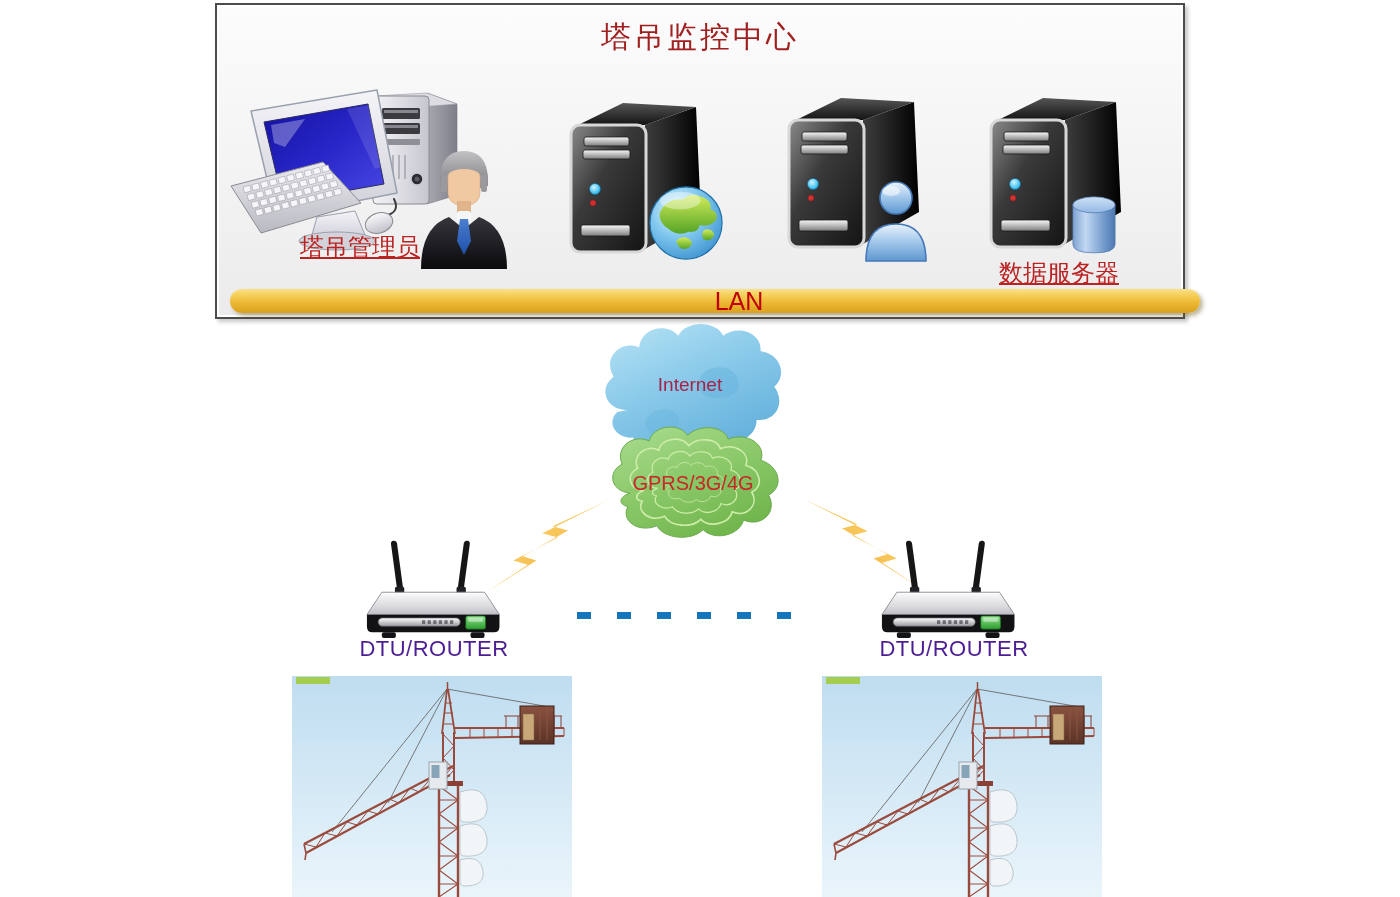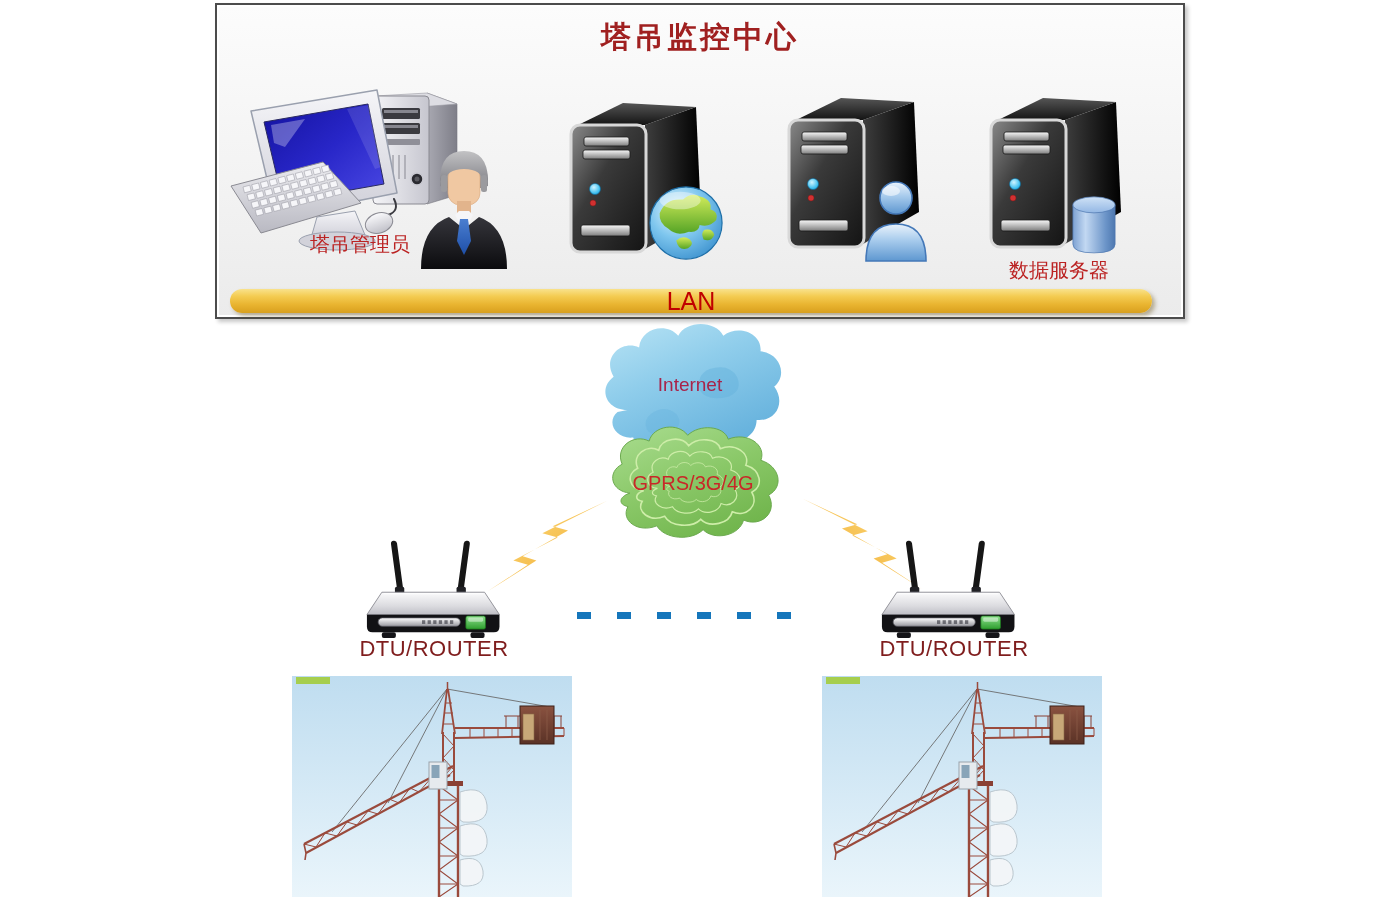--- a/index.html
+++ b/index.html
@@ -5,53 +5,53 @@
   html,body{margin:0;padding:0;background:#fff;}
   .canvas{position:relative;width:1400px;height:897px;background:#ffffff;overflow:hidden;
           font-family:"Liberation Sans","DejaVu Sans",sans-serif;}
   svg.icon{position:absolute;display:block;}
 
   
   .center-box{position:absolute;left:215px;top:3px;width:966px;height:312px;
     border:2px solid #4c4c4c;background:linear-gradient(180deg,#fcfcfc 0%,#f3f3f3 55%,#ebebeb 100%);
     box-shadow:3px 3px 4px rgba(0,0,0,.22), inset 0 0 0 2px #ffffff;}
   .title{position:absolute;left:0;right:0;top:12px;margin:0;text-align:center;
-    font-family:"DejaVu Serif","Liberation Serif",serif;font-size:30px;font-weight:bold;
+    font-family:"DejaVu Serif","Liberation Serif",serif;font-size:30px;font-weight:normal;
     color:#A02020;letter-spacing:3px;}
   .lbl{position:absolute;text-align:center;white-space:nowrap;}
-  .cn{font-family:"DejaVu Serif","Liberation Serif",serif;color:#BB2222;font-size:20px;}
+  .cn{font-family:"DejaVu Serif","Liberation Serif",serif;color:#BB2222;font-size:24px;text-decoration:underline;}
   .ws{left:12px;top:78px;width:296px;height:186px;}
   .admin-lbl{left:48px;top:226px;width:190px;}
   .srv{width:140px;height:165px;}
   .srv1{left:351px;top:93px;} .srv2{left:569px;top:88px;} .srv3{left:771px;top:88px;}
   .globe{left:430px;top:179px;width:78px;height:78px;}
   .usr{left:643px;top:172px;width:72px;height:86px;}
   .cyl{left:853px;top:183px;width:48px;height:73px;}
   .srv-lbl{top:252px;width:170px;}
   .sl1{left:347px;} .sl2{left:557px;} .sl3{left:757px;}
 
   
   .lan-bar{position:absolute;left:13px;top:284px;width:922px;height:24px;border-radius:12px;
     background:linear-gradient(180deg,#F9E28C 0%,#F4CC52 30%,#E9B430 65%,#D8A01E 100%);
-    box-shadow:3px 3px 4px rgba(110,90,35,.45);}
+    box-shadow:3px 3px 4px rgba(110,90,35,.45);padding-left:48px;}
   .lan-text{display:block;text-align:center;line-height:24px;font-size:25px;color:#C00000;}
 
   
   .cloud-blue{left:592px;top:320px;width:196px;height:142px;}
   .inet-lbl{left:620px;top:374px;width:140px;font-size:19px;color:#A8234A;}
   .cloud-green{left:601px;top:423px;width:183px;height:119px;}
   .gprs-lbl{left:607px;top:472px;width:172px;font-size:20px;color:#C82828;}
 
   
   .bolt{width:137px;height:94px;}
   .bolt-l{left:479px;top:499px;}
   .bolt-r{left:794px;top:497px;transform:scaleX(-1);}
   .router{width:140px;height:101px;}
   .rt-l{left:366px;top:538px;} .rt-r{left:881px;top:538px;}
-  .rt-lbl{top:636px;width:168px;font-size:22px;color:#7f1d1d;letter-spacing:.5px;}
+  .rt-lbl{top:636px;width:168px;font-size:22px;color:#4c1d95;letter-spacing:.5px;}
   .rtl-l{left:350px;} .rtl-r{left:870px;}
   .dashes{position:absolute;left:577px;top:611px;width:214px;height:8px;
     display:flex;justify-content:space-between;align-items:center;}
   .dash{width:14px;height:7px;background:#1576BB;}
 
   
   .crane{width:280px;height:221px;}
   .cr-l{left:292px;top:676px;} .cr-r{left:822px;top:676px;}
 </style>
 </head>

